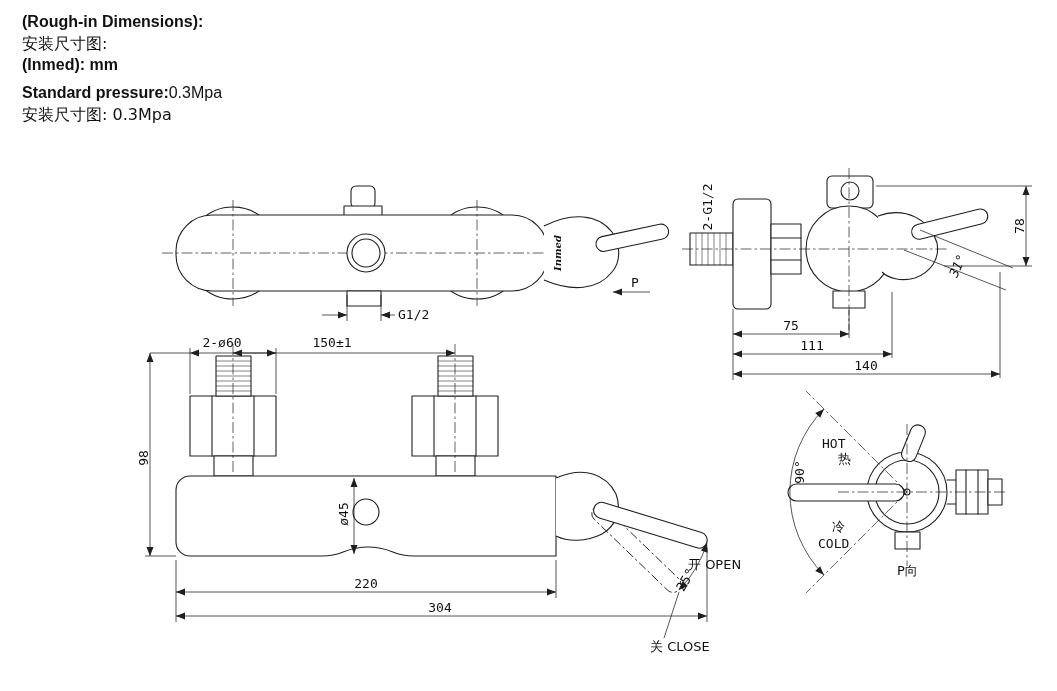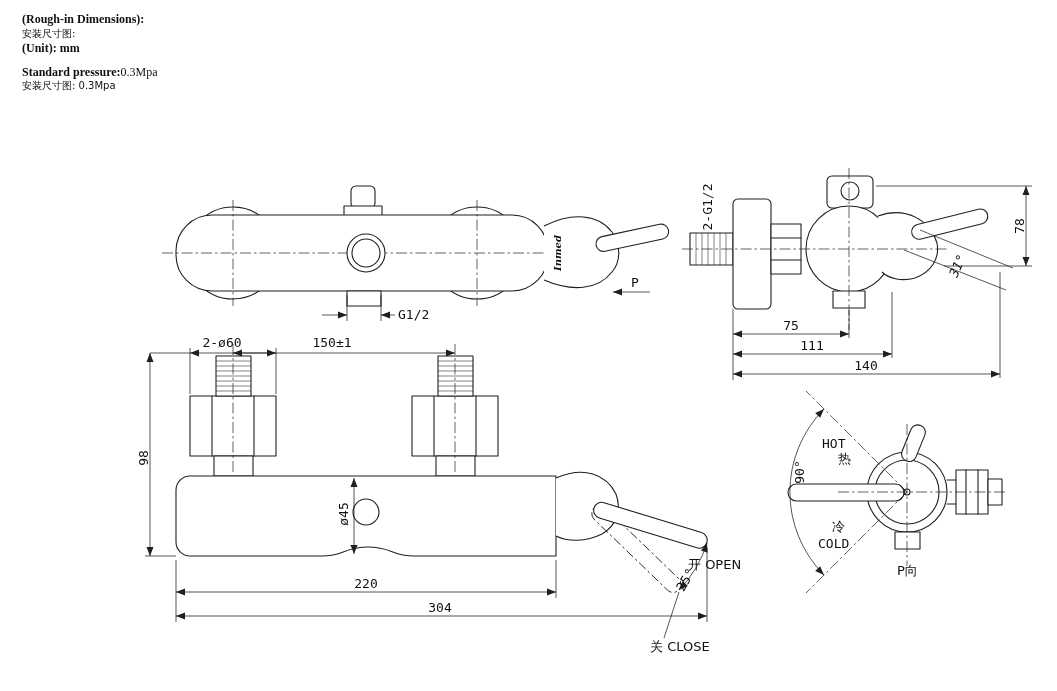--- a/index.html
+++ b/index.html
@@ -1,20 +1,20 @@
 <!DOCTYPE html>
 <html><head>
 <meta charset="utf-8">
 <style>
   html,body{margin:0;padding:0;background:#fff;}
   .stage{position:relative;width:1057px;height:691px;background:#ffffff;overflow:hidden;
          font-family:"Liberation Sans",sans-serif;color:#111;}
   .header{position:absolute;left:22px;top:12px;}
-  .h-en{font-family:Liberation Serif, serif;font-weight:bold;font-size:12px;line-height:1.22;color:#111;}
-  .h-zh{font-family:"DejaVu Sans",sans-serif;font-size:10px;line-height:1.45;color:#111;}
+  .h-en{font-family:Liberation Sans, sans-serif;font-weight:bold;font-size:16px;line-height:1.22;color:#111;}
+  .h-zh{font-family:"DejaVu Sans",sans-serif;font-size:16px;line-height:1.45;color:#111;}
   .pressure{margin-top:9px;}
   .pv{font-weight:400;}
   svg{position:absolute;left:0;top:0;}
   .ln   {fill:none;stroke:#1f1f1f;stroke-width:1.1;stroke-linecap:round;}
   .lnf  {fill:#ffffff;stroke:#1f1f1f;stroke-width:1.1;stroke-linejoin:round;}
   .thin {fill:none;stroke:#1f1f1f;stroke-width:0.75;}
   .hatch{fill:none;stroke:#1f1f1f;stroke-width:0.55;}
   .cl   {fill:none;stroke:#1f1f1f;stroke-width:0.7;stroke-dasharray:11 3 2.5 3;}
   .clr  {fill:none;stroke:#1f1f1f;stroke-width:0.9;stroke-dasharray:9 3 2.5 3;}
   text.dim{font-family:"DejaVu Sans Mono",monospace;font-size:13px;fill:#111;}
@@ -22,21 +22,21 @@
   text.brand{font-family:"DejaVu Serif",serif;font-style:italic;font-weight:600;font-size:10px;fill:#111;}
 </style>
 </head>
 <body>
 
 <div class="stage">
 
   <div class="header">
     <div class="h-en">(Rough-in Dimensions):</div>
     <div class="h-zh">安装尺寸图:</div>
-    <div class="h-en">(Unit): mm</div>
+    <div class="h-en">(Inmed): mm</div>
     <div class="h-en pressure"><span>Standard pressure:</span><span class="pv">0.3Mpa</span></div>
     <div class="h-zh">安装尺寸图: 0.3Mpa</div>
   </div>
 
   <svg width="1057" height="691" viewBox="0 0 1057 691">
     <defs>
       <marker id="arr" viewBox="0 0 10 10" refX="9.5" refY="5" markerWidth="10" markerHeight="10" orient="auto-start-reverse" markerUnits="userSpaceOnUse">
         <path d="M0.5,1.5 L9.5,5 L0.5,8.5 Z" fill="#1f1f1f"></path>
       </marker>
       <pattern id="mesh" width="4" height="4" patternUnits="userSpaceOnUse">

